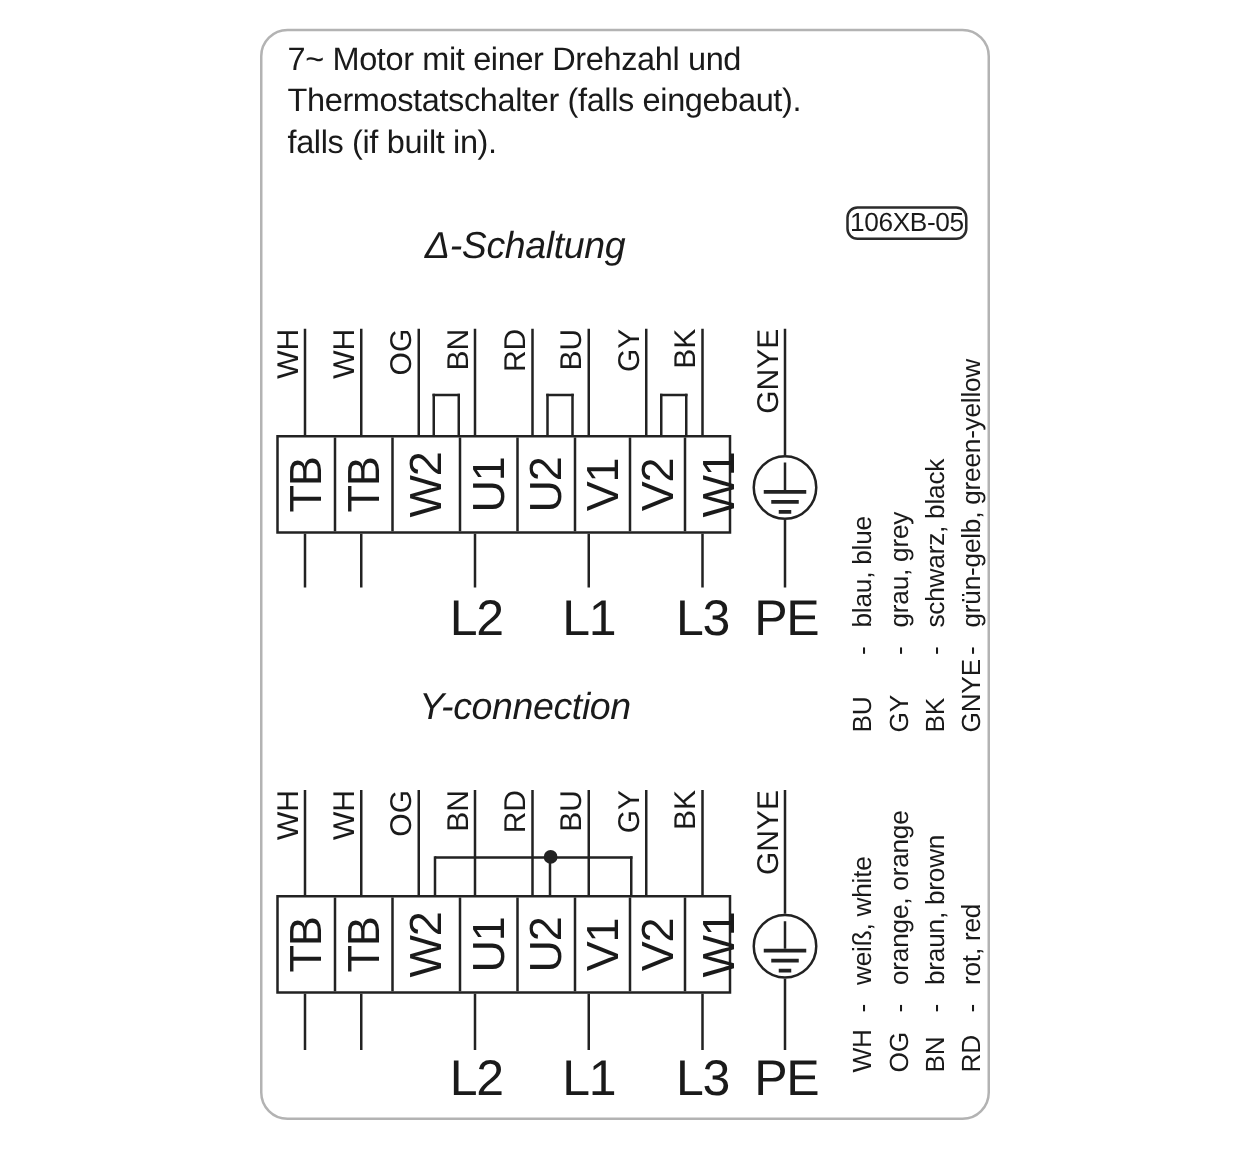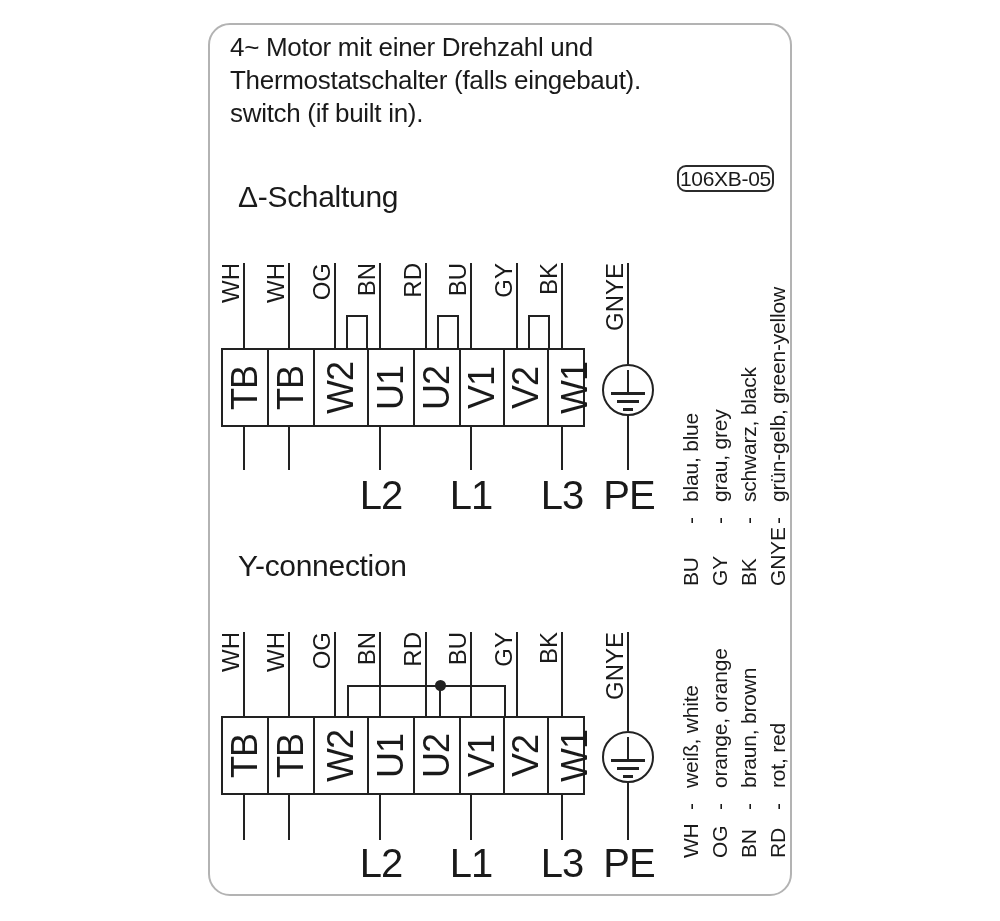--- a/index.html
+++ b/index.html
@@ -15,22 +15,22 @@
     position:absolute;left:230px;top:31px;font-size:26px;line-height:33px;
     letter-spacing:-0.3px;white-space:nowrap;
   }
   .partbox{
     position:absolute;left:677px;top:165px;width:97px;height:27px;
     border:2px solid #2b2b2b;border-radius:9px;box-sizing:border-box;
     display:flex;align-items:center;justify-content:center;
     font-size:21px;letter-spacing:-0.3px;background:#fff;
   }
   .diagram-title{
-    position:absolute;left:238px;width:364px;text-align:left;
-    font-size:30px;line-height:36px;letter-spacing:-0.3px;
+    position:absolute;left:238px;width:364px;text-align:center;
+    font-size:30px;line-height:36px;letter-spacing:-0.3px;font-style:italic;
   }
   .vwire{position:absolute;width:2px;background:#222;}
   .hwire{position:absolute;height:2px;background:#222;}
   .wire-label{
     position:absolute;width:76px;height:26px;line-height:26px;
     font-size:24px;text-align:right;white-space:nowrap;
     transform:rotate(-90deg);transform-origin:0 0;
   }
   .bracket{
     position:absolute;width:22px;height:33px;box-sizing:border-box;
@@ -65,23 +65,23 @@
   .legend.g1 .abbr{width:62px;}
   .legend.g2 .abbr{width:48px;}
   .legend-row .dash{display:inline-block;width:22px;}
 </style>
 </head>
 <body>
 
 <div class="card"></div>
 
 <div class="intro">
-  <div>4~ Motor mit einer Drehzahl und</div>
+  <div>7~ Motor mit einer Drehzahl und</div>
   <div>Thermostatschalter (falls eingebaut).</div>
-  <div>switch (if built in).</div>
+  <div>falls (if built in).</div>
 </div>
 
 <div class="partbox">
   <span>106XB-05</span>
 </div>
 
 <div class="diagram-title" style="top:179px;">
   <div>Δ-Schaltung</div>
 </div>
 

